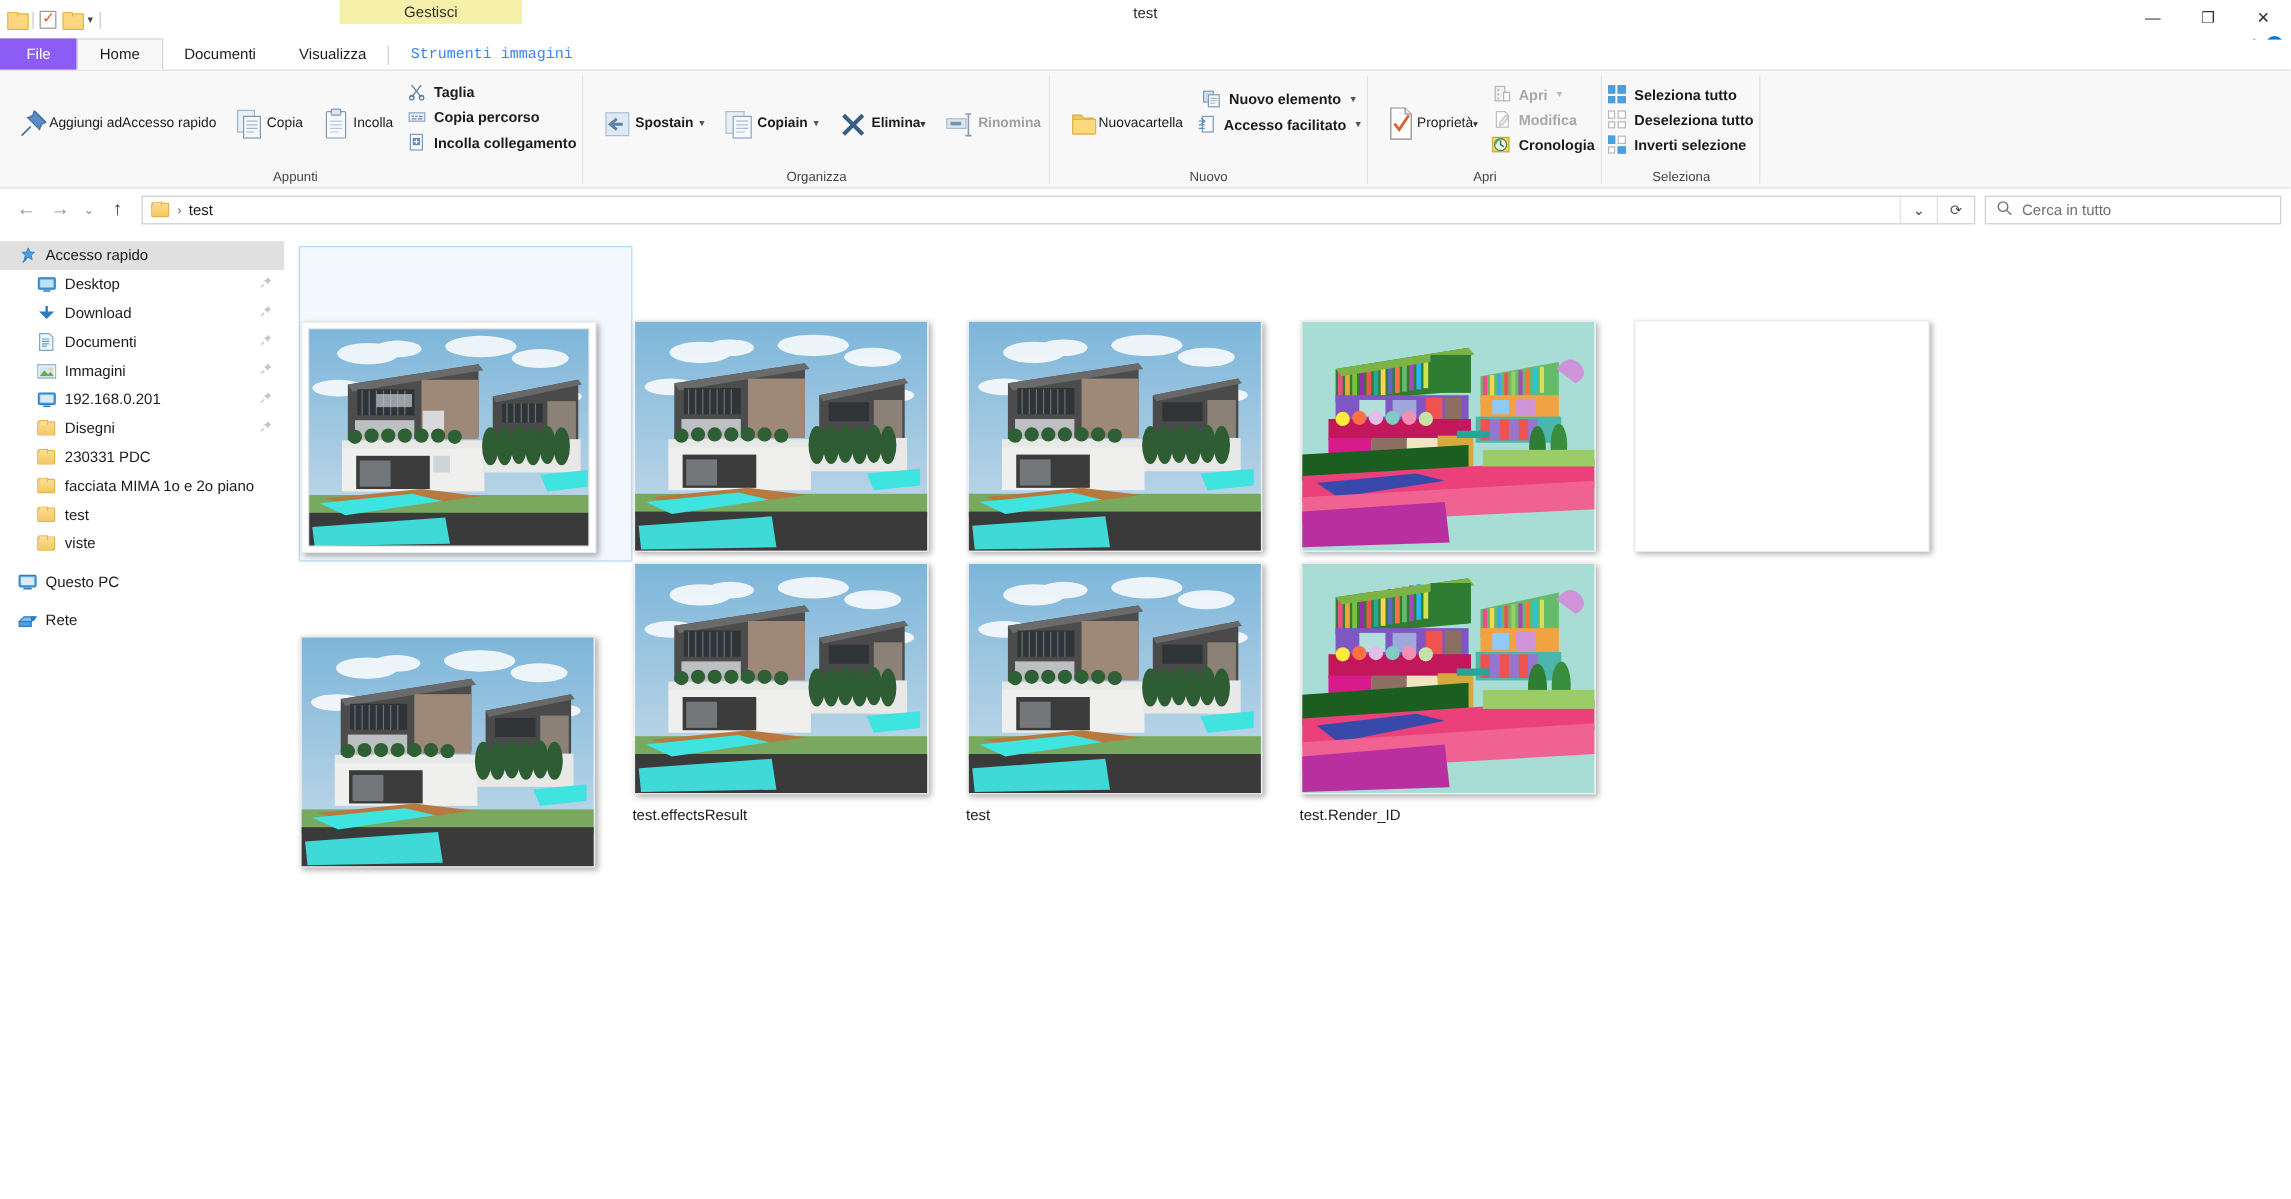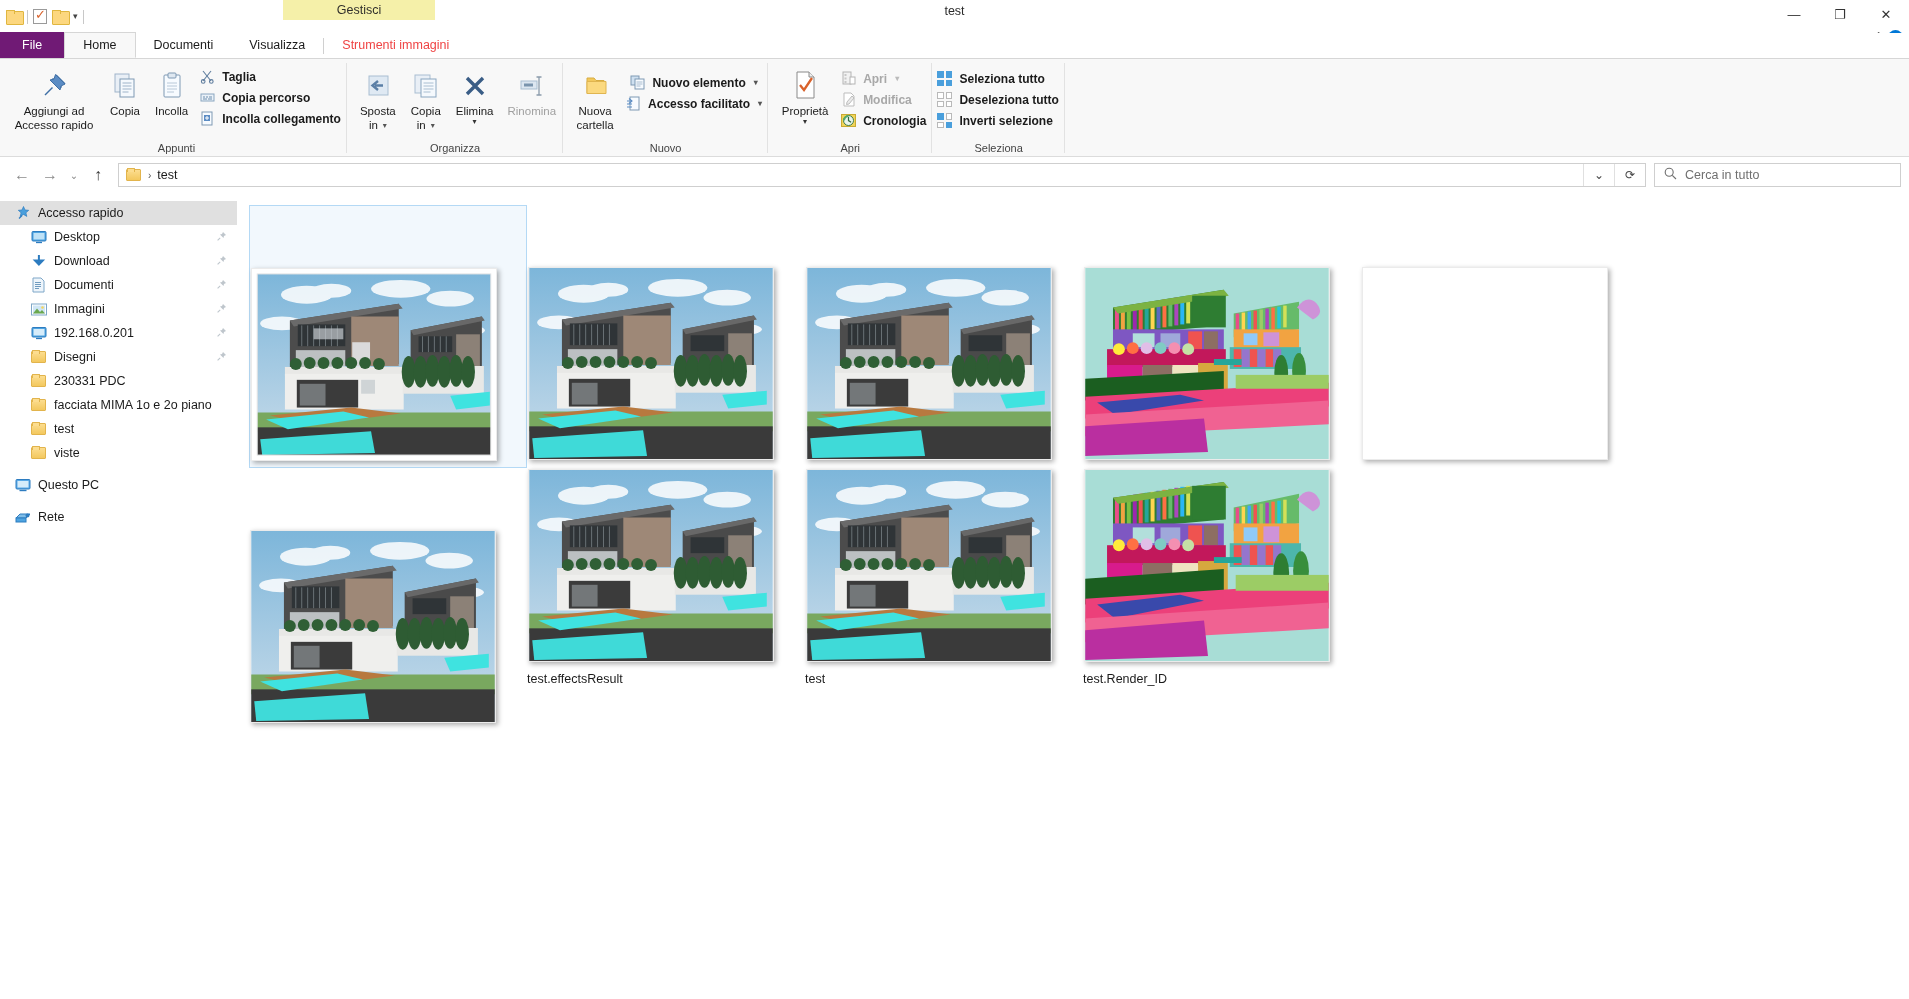--- a/index.html
+++ b/index.html
@@ -73,43 +73,43 @@
   
   .tabstrip {
     height: 26px; display:flex; align-items:flex-end;
     background:#ffffff; position:relative;
     border-bottom: 1px solid #d6d6d6;
   }
   .tab {
     height: 26px; padding: 0 18px; font-size: 12.5px; color:#1b1b1b;
     display:flex; align-items:center; cursor:default;
   }
-  .tab.file { background:#701a75; color:#fff; padding: 0 22px; }
+  .tab.file { background:#8b5cf6; color:#fff; padding: 0 22px; }
   .tab.active { background:#f8f8f8; border-left:1px solid #d6d6d6; border-right:1px solid #d6d6d6; border-top:1px solid #d6d6d6; border-bottom:1px solid #f8f8f8; position:relative; z-index:3;}
-  .tab.contextual { color:#ef4444; }
+  .tab.contextual { color:#3b82f6;font-family:Liberation Mono, monospace; }
   .tab-sep { width:1px; height:16px; background:#d0d0d0; align-self:center; }
 
   
   .ribbon {
     height: 98px; background:#f8f8f8; border-bottom:1px solid #dcdcdc;
     display:flex; position:relative; padding-left: 6px;
   }
   .rgroup { display:flex; flex-direction:column; height:100%; position:relative; }
   .rgroup .row { flex: 1; display:flex; align-items:stretch; padding-top:4px; }
   .rgroup .glabel {
     height: 17px; font-size: 11px; color:#444; display:flex;
     align-items:center; justify-content:center;
   }
   .rgroup::after {
     content:''; position:absolute; right:0; top:4px; bottom:3px; width:1px; background:#e2e2e2;
   }
   .rgroup.nosep::after { display:none; }
 
   .big-btn {
-    display:flex; flex-direction:column; align-items:center; justify-content:flex-start;
+    display:flex; align-items:center; justify-content:flex-start;
     padding: 4px 7px 0; min-width: 46px; font-size: 11.5px; color:#1b1b1b; text-align:center;
     line-height: 1.25; cursor:default;
   }
   .big-btn .ic { height: 34px; display:flex; align-items:flex-end; justify-content:center; margin-bottom:3px; }
   .big-btn.disabled { color:#a0a0a0; }
 
   .small-col { display:flex; flex-direction:column; justify-content:flex-start; padding-top:3px;font-weight:bold; }
   .small-btn {
     display:flex; align-items:center; gap:6px; font-size:12px; color:#1b1b1b;
     padding: 2px 6px 2px 4px; height: 21px; cursor:default; white-space:nowrap;
@@ -307,21 +307,21 @@
               </svg>
           </span>
           <span>Incolla collegamento</span>
         </div>
       </div>
     </div>
     <div class="glabel">Appunti</div>
   </div>
 
   <div class="rgroup" style="min-width:198px;">
-    <div class="row" style="padding-left:6px;">
+    <div class="row" style="padding-left:6px;font-weight:bold;">
       <div class="big-btn">
         <div class="ic">
           <svg width="30" height="30" viewBox="0 0 30 30">
             <rect x="6" y="5" width="19" height="19" fill="#dfe9f3" stroke="#a9bed1"></rect>
             <path d="M20 14.5 L12 14.5 M15 10 L9.5 14.5 L15 19" stroke="#5b7fa6" stroke-width="2.4" fill="none"></path>
           </svg>
         </div>
         <span>Sposta</span>
         <span style="display:flex;align-items:center;gap:3px;">
           <span>in</span>

